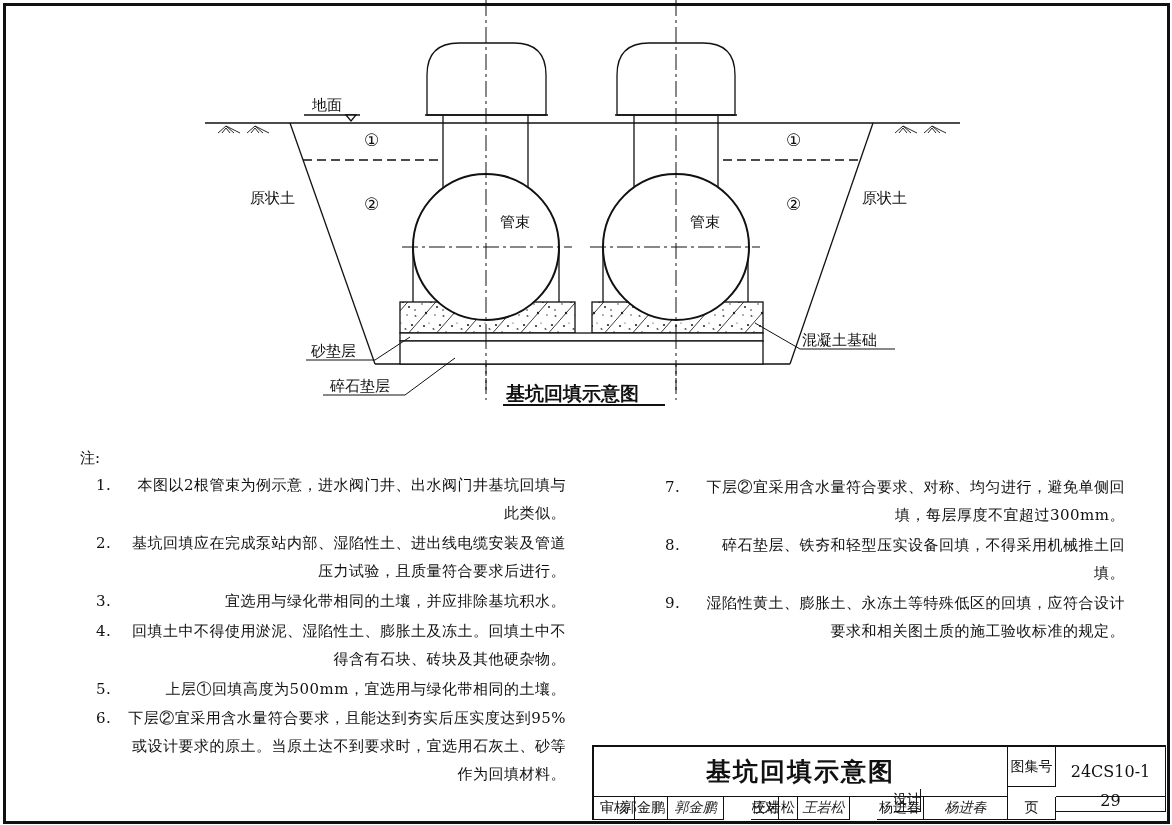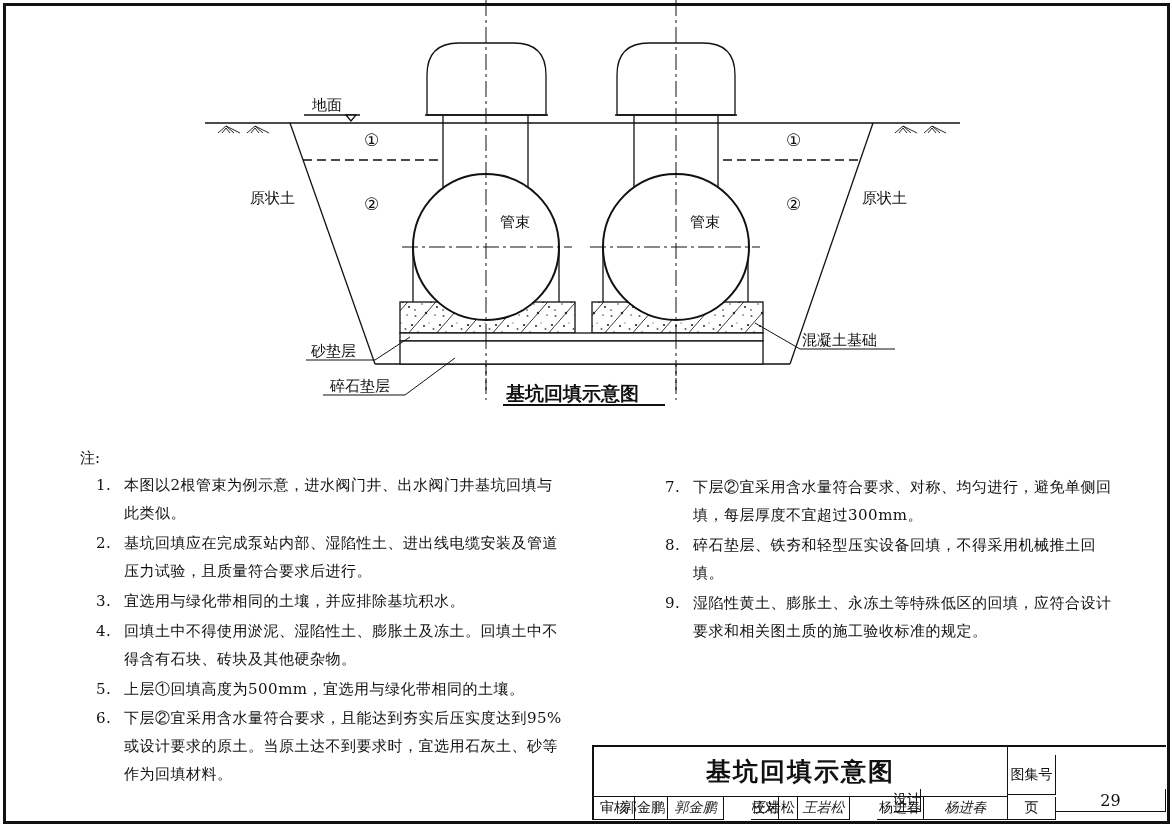--- a/index.html
+++ b/index.html
@@ -5,21 +5,21 @@
   html, body { margin: 0; padding: 0; background: #ffffff; }
   body { width: 1172px; height: 825px; position: relative; overflow: hidden;
          font-family: "DejaVu Serif", "Liberation Serif", serif; color: #111; }
   .frame { position: absolute; left: 3px; top: 3px; width: 1161px; height: 815px;
            border: 3px solid #111; box-sizing: content-box; }
   svg.drawing { position: absolute; left: 0; top: 0; }
   .notes { position: absolute; font-size: 15px; line-height: 26px; color: #111; }
   .notes .hdr { position: absolute; left: 80px; top: 445px; font-size: 15px; }
   .note { position: absolute; width: 470px; font-size: 15px; line-height: 28px; letter-spacing: 0.5px; }
   .note .num { position: absolute; left: 0; top: 0; width: 24px; }
-  .note .txt { display: block; padding-left: 28px; }
+  .note .txt { display: block; padding-left: 28px; text-align: right; }
   .titleblock { position: absolute; left: 592px; top: 745px; width: 574px; height: 75px;
                 border-top: 2px solid #111; border-left: 2px solid #111; box-sizing: border-box;
                 font-family: "DejaVu Sans", "Liberation Sans", sans-serif; }
   .tb-cell { position: absolute; border-right: 1.5px solid #111; border-bottom: 1.5px solid #111;
              box-sizing: border-box; display: flex; align-items: center; justify-content: center;
              font-size: 14px; white-space: nowrap; overflow: hidden; }
   .tb-title { font-size: 25px; font-weight: bold; letter-spacing: 2px; }
   .tb-code { font-family: "DejaVu Serif", "Liberation Serif", serif; font-size: 16px; }
   .sig { font-family: "DejaVu Serif", serif; font-style: italic; font-size: 14px; color: #222; }
 </style>
@@ -163,21 +163,22 @@
     <span class="txt">碎石垫层、铁夯和轻型压实设备回填，不得采用机械推土回填。</span>
   </div>
   <div class="note" style="left:665px; top:589px; width:460px;">
     <span class="num">9.</span>
     <span class="txt">湿陷性黄土、膨胀土、永冻土等特殊低区的回填，应符合设计要求和相关图土质的施工验收标准的规定。</span>
   </div>
 </div>
 
 <div class="titleblock">
   <div class="tb-cell tb-title" style="left:0; top:0; width:414px; height:50px;">基坑回填示意图</div>
-  <div class="tb-cell" style="left:414px; top:8px; width:48px; height:40px;">图集号</div>
+  <div class="tb-cell" style="left:414px; top:0; width:48px; height:40px;">图集号</div>
+  <div class="tb-cell tb-code" style="left:462px; top:0; width:110px; height:50px;">24CS10-1</div>
 
   <div class="tb-cell" style="left:0; top:50px; width:41px; height:23px;">审核</div>
   <div class="tb-cell" style="left:27px; top:50px; width:47px; height:23px;">郭金鹏</div>
   <div class="tb-cell sig" style="left:74px; top:50px; width:56px; height:23px;">郭金鹏</div>
   <div class="tb-cell" style="left:130px; top:50px; width:27px; height:23px;margin-left:28px;">校对</div>
   <div class="tb-cell" style="left:157px; top:50px; width:47px; height:23px;">王岩松</div>
   <div class="tb-cell sig" style="left:204px; top:50px; width:52px; height:23px;">王岩松</div>
   <div class="tb-cell" style="left:256px; top:42px; width:27px; height:23px;margin-left:44px;">设计</div>
   <div class="tb-cell" style="left:283px; top:50px; width:47px; height:23px;">杨进春</div>
   <div class="tb-cell sig" style="left:330px; top:50px; width:84px; height:23px;">杨进春</div>

